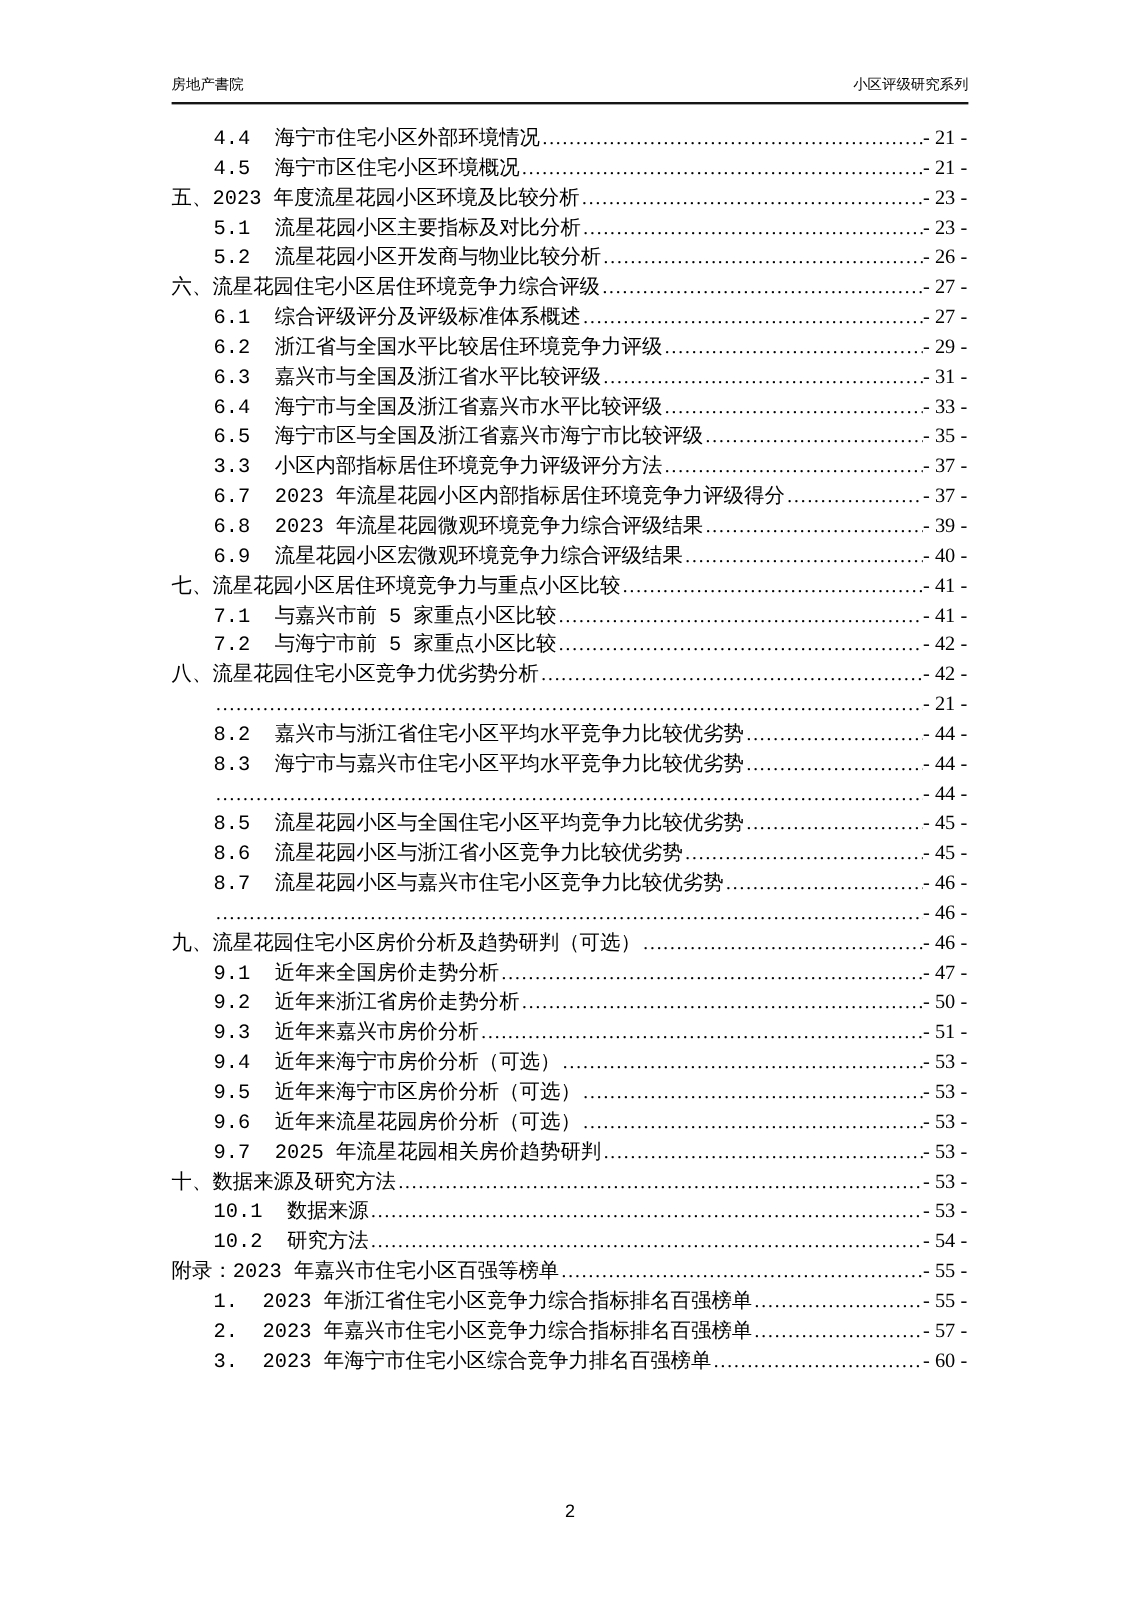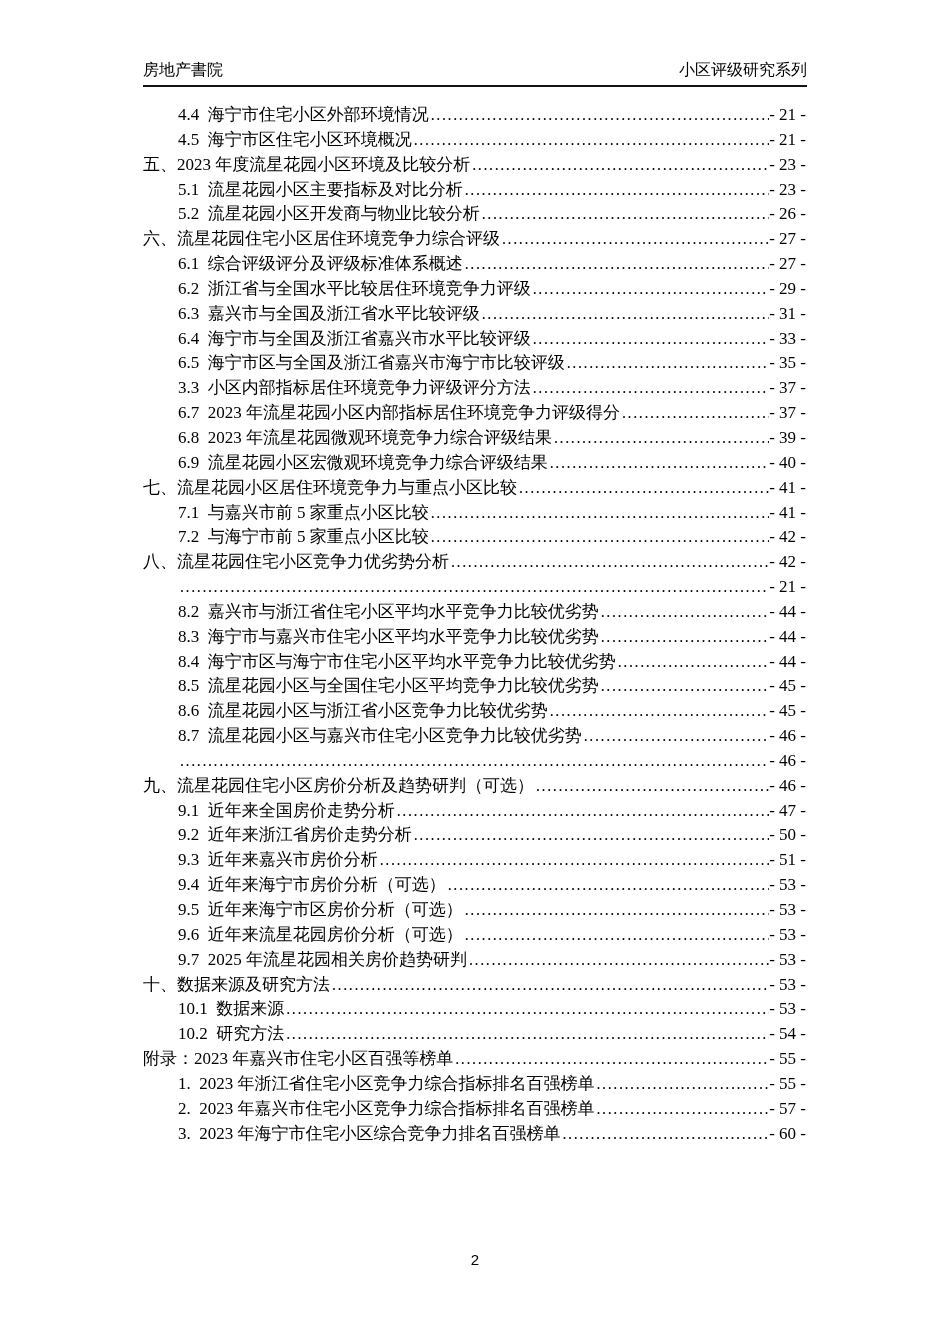--- a/index.html
+++ b/index.html
@@ -14,41 +14,41 @@
   }
   .header {
     position: absolute;
     left: 143px;
     right: 143px;
     top: 60px;
     display: flex;
     justify-content: space-between;
     align-items: flex-end;
     font-family: "Liberation Sans", "DejaVu Sans", sans-serif;
-    font-size: 16px;
+    font-size: 12px;
     line-height: 20px;
     padding-bottom: 5px;
     border-bottom: 2.5px solid #151515;
   }
   .toc {
     position: absolute;
     left: 143px;
     right: 144px;
     top: 103px;
   }
   .toc-row {
     display: flex;
     align-items: baseline;
     height: 24.85px;
     line-height: 24.85px;
     font-size: 17px;
     white-space: nowrap;
   }
   .toc-l1 { padding-left: 35px; }
-  .toc-label { white-space: pre; flex: 0 0 auto; }
+  .toc-label { white-space: pre; flex: 0 0 auto; font-family: Liberation Mono, monospace; }
   .leader {
     flex: 1 1 auto;
     overflow: hidden;
     white-space: nowrap;
     letter-spacing: 1.6px;
     padding-left: 2px;
     font-size: 16px;
   }
   .toc-page { flex: 0 0 auto; white-space: pre; text-align: right; }
   .footer {
@@ -174,21 +174,20 @@
         <span class="toc-label">8.2  嘉兴市与浙江省住宅小区平均水平竞争力比较优劣势</span>
         <span class="leader">................................................................................................................................................................................................................................................</span>
         <span class="toc-page">- 44 -</span>
       </div>
       <div class="toc-row toc-l1">
         <span class="toc-label">8.3  海宁市与嘉兴市住宅小区平均水平竞争力比较优劣势</span>
         <span class="leader">................................................................................................................................................................................................................................................</span>
         <span class="toc-page">- 44 -</span>
       </div>
       <div class="toc-row toc-l1">
-        <span class="toc-label">8.4  海宁市区与海宁市住宅小区平均水平竞争力比较优劣势</span>
         <span class="leader">................................................................................................................................................................................................................................................</span>
         <span class="toc-page">- 44 -</span>
       </div>
       <div class="toc-row toc-l1">
         <span class="toc-label">8.5  流星花园小区与全国住宅小区平均竞争力比较优劣势</span>
         <span class="leader">................................................................................................................................................................................................................................................</span>
         <span class="toc-page">- 45 -</span>
       </div>
       <div class="toc-row toc-l1">
         <span class="toc-label">8.6  流星花园小区与浙江省小区竞争力比较优劣势</span>

